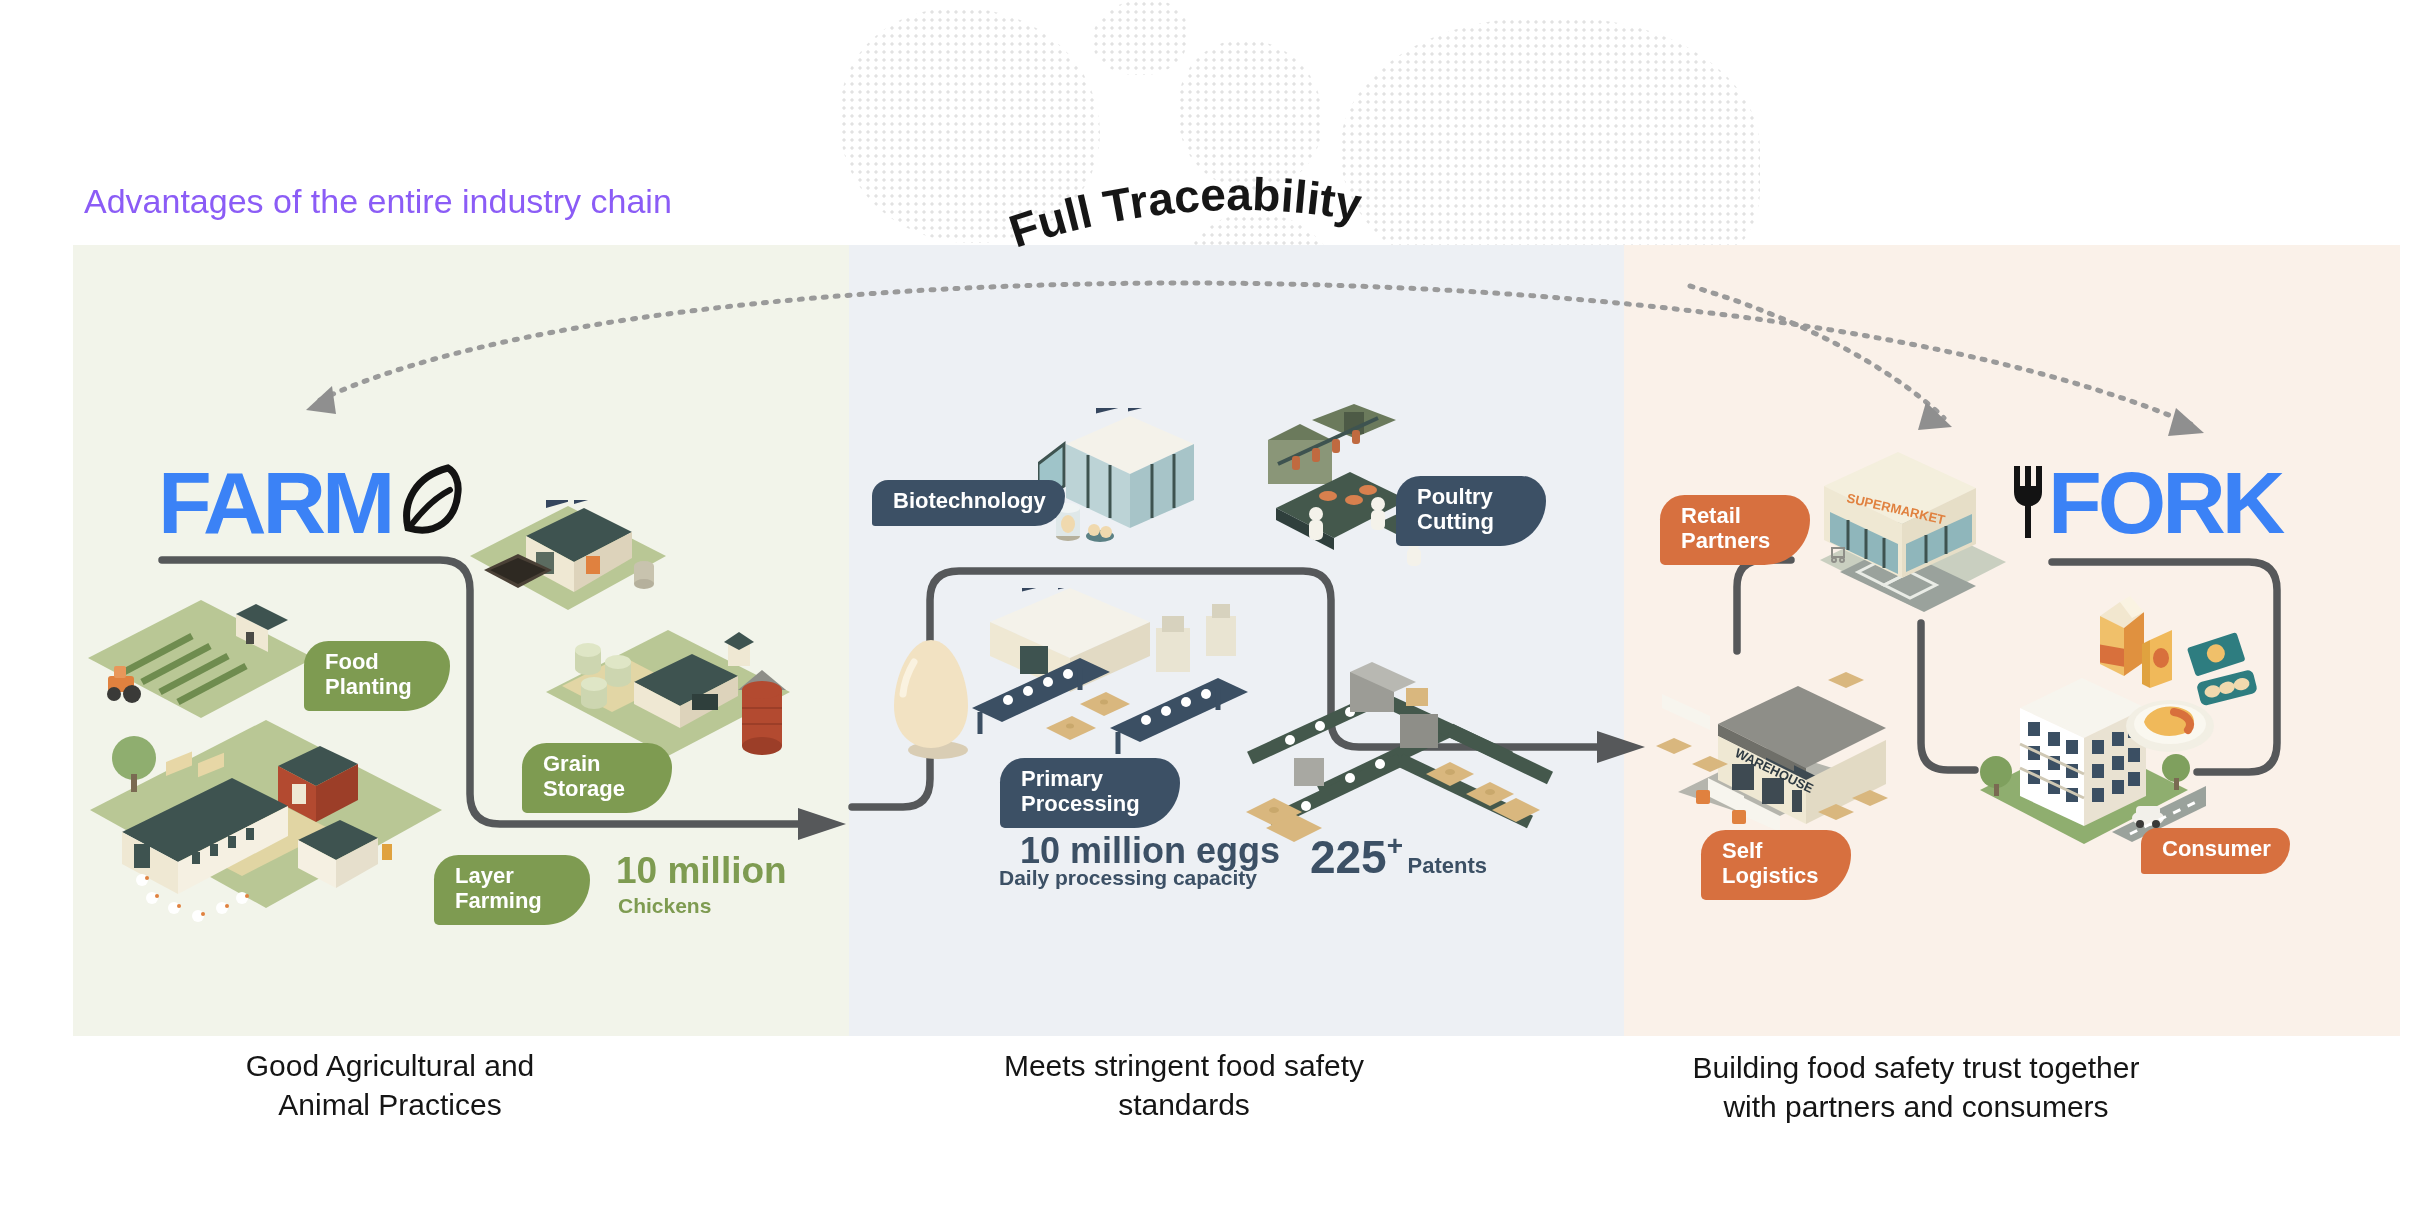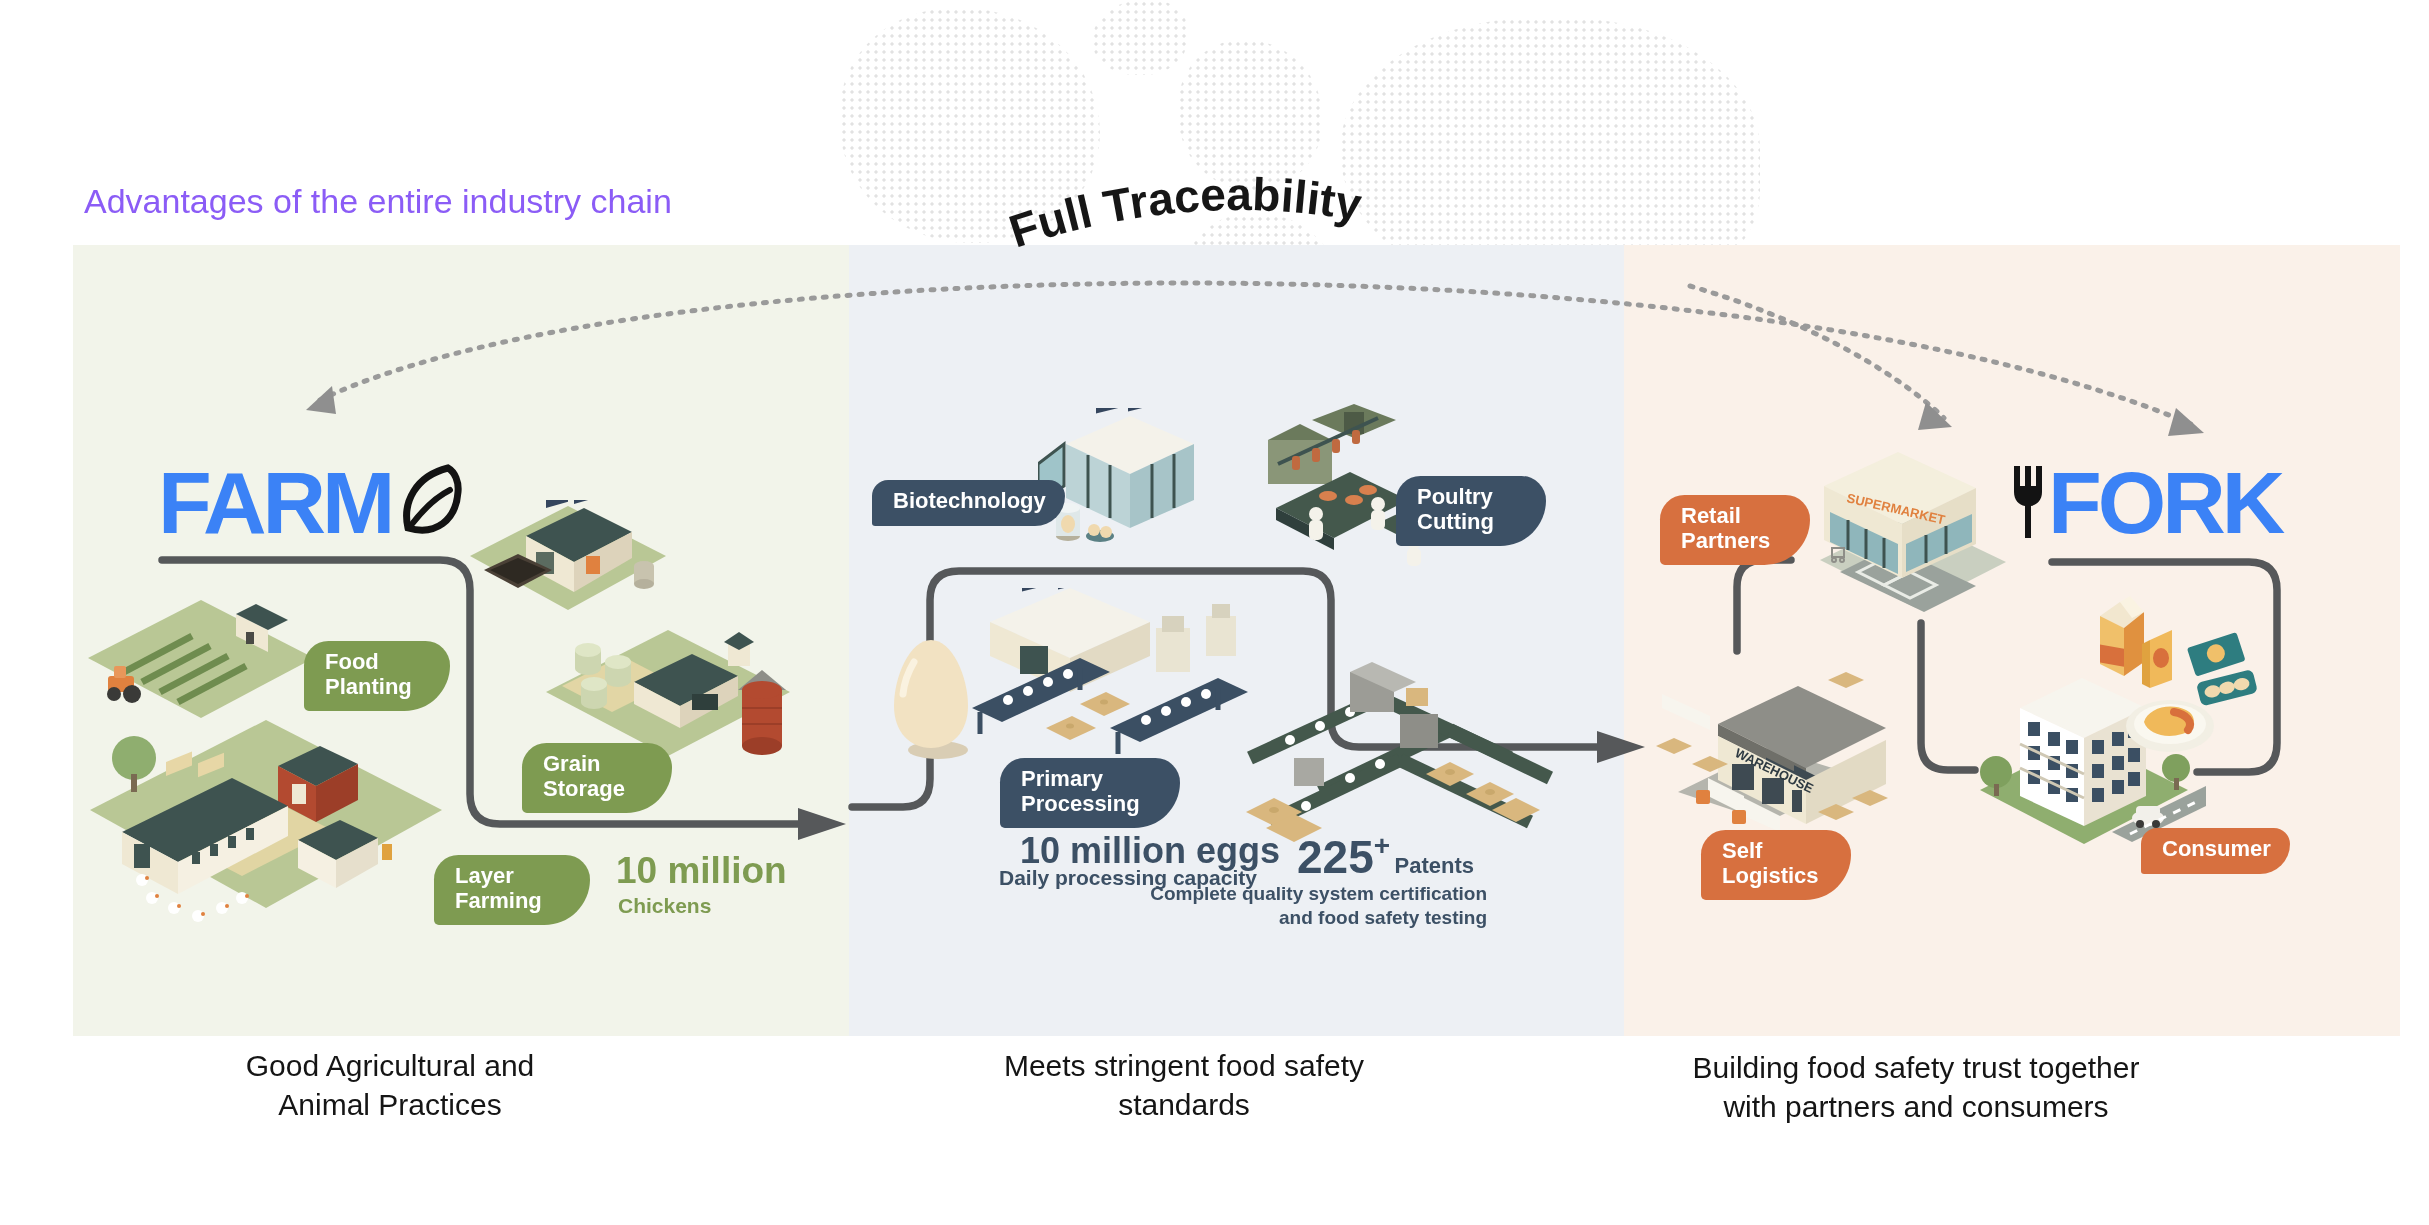--- a/index.html
+++ b/index.html
@@ -338,26 +338,24 @@
     <rect x="176" y="26" width="22" height="18" fill="#d9b77e"></rect>
   </svg>
 
   <div class="badge navy" style="left:872px;top:480px;">Biotechnology</div>
   <div class="badge navy" style="left:1396px;top:476px;width:110px;">Poultry Cutting</div>
   <div class="badge navy" style="left:1000px;top:758px;width:140px;">Primary Processing</div>
 
   <div class="stat-value navy-t" style="left:996px;top:830px;font-size:36px;margin-left:24px;">10 million eggs</div>
   <div class="stat-label navy-t" style="left:999px;top:866px;font-size:21px;">Daily processing capacity</div>
 
-  <div style="position:absolute;left:1297px;top:830px;width:190px;text-align:left;color:#3c5065;">
+  <div style="position:absolute;left:1297px;top:830px;width:190px;text-align:right;color:#3c5065;">
     <span style="font-size:46px;font-weight:800;">225</span><span style="font-size:28px;font-weight:800;vertical-align:18px;">+</span>
     <span style="font-size:22px;font-weight:700;">Patents</span>
   </div>
-  <div class="patents-desc" style="left:1147px;top:882px;width:340px;">Complete quality system certification
-and food safety testing</div>
 
   <svg class="illo" style="left:1780px;top:452px;" width="234" height="168" viewBox="0 0 234 168">
     <polygon points="40,108 130,64 226,110 136,156" fill="#c9cfc0"></polygon>
     <polygon points="60,120 112,94 196,134 144,160" fill="#9aa29c"></polygon>
     <g stroke="#e9ece6" stroke-width="3" fill="none">
       <polygon points="78,120 104,107 130,120 104,133"></polygon>
         <polygon points="104,133 130,120 156,133 130,146"></polygon>
     </g>
     <polygon points="44,34 118,0 196,36 122,72" fill="#f4efdd"></polygon>
     <polygon points="44,34 122,72 122,126 44,88" fill="#efe8d3"></polygon>

